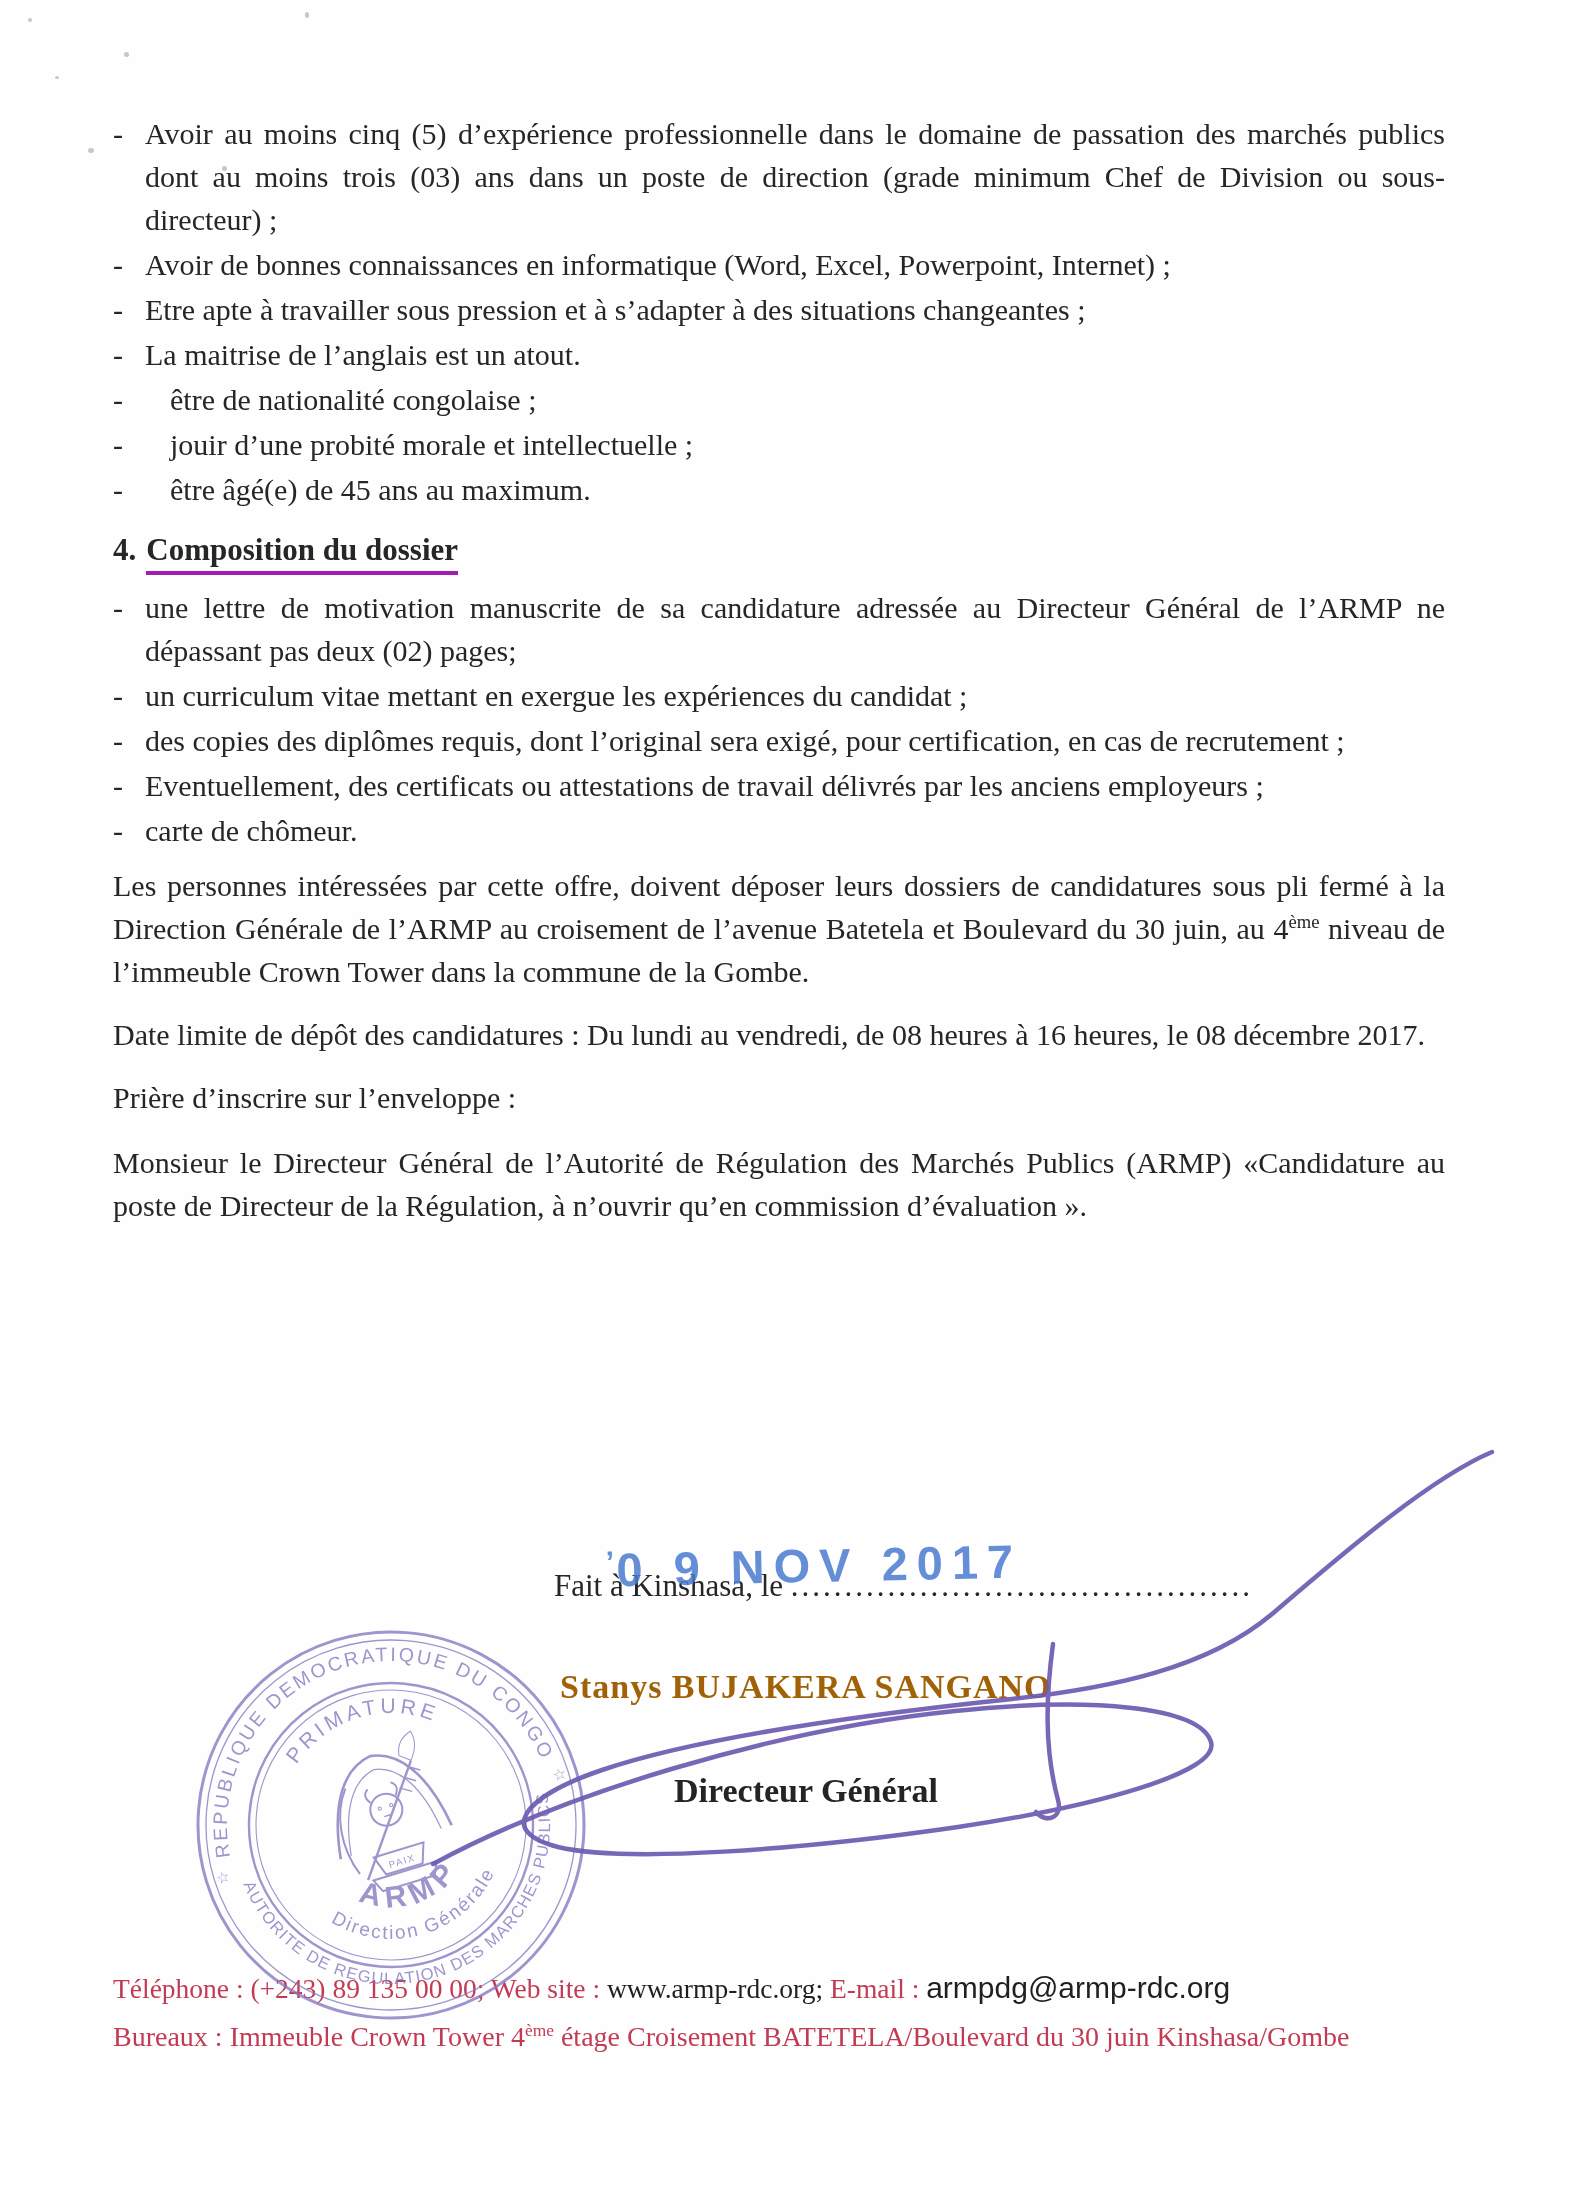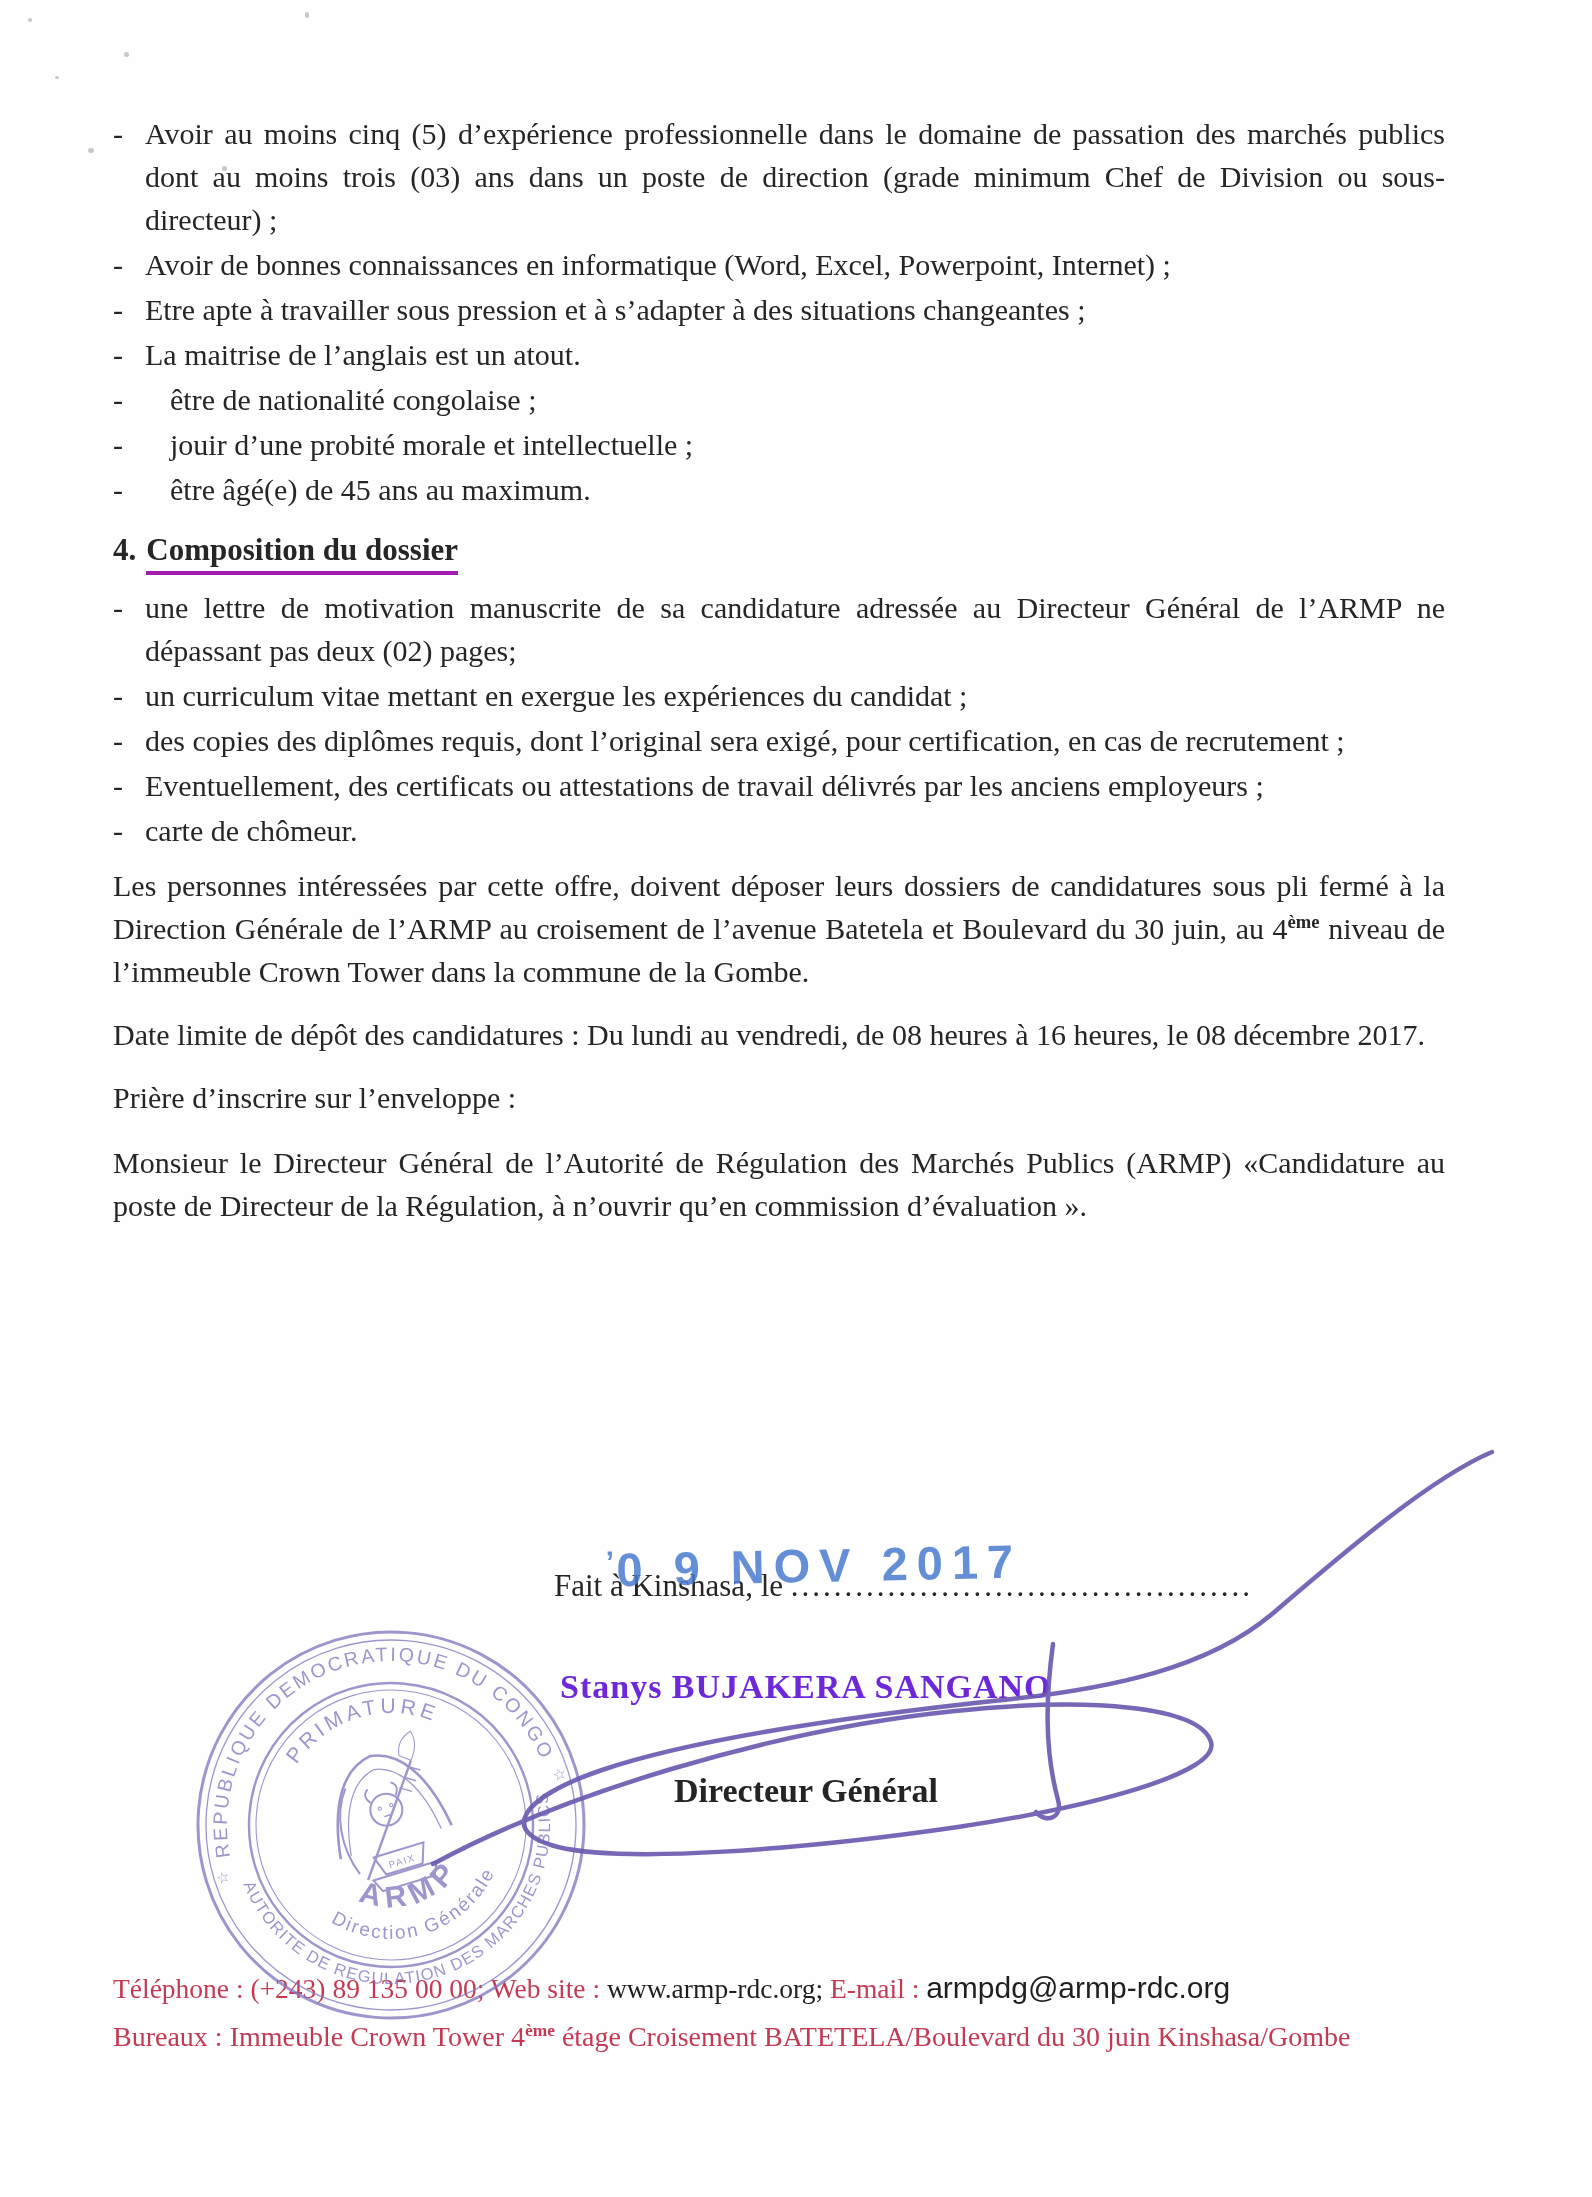--- a/index.html
+++ b/index.html
@@ -15,35 +15,35 @@
   .dash{flex:none; width:32px; font-size:30px; line-height:43px;}
   .li-b .dash{width:57px;}
   .li-text{flex:1;}
   .intro{margin:24px 0 2px 0;}
   .sec-head{margin:16px 0 14px 0; font-size:31px; line-height:45px; font-weight:bold;}
   .sec-head .sec-title{border-bottom:4px solid #a21caf; padding-bottom:4px;}
   .sec-head .sec-num{margin-right:10px;}
   .para{margin:20px 0 0 0;}
   .para-first{margin-top:12px;}
   .bold-para{font-weight:normal; margin-top:22px;}
-  sup{font-size:0.62em; vertical-align:super; line-height:0;font-weight:bold;}
+  sup{font-size:0.62em; vertical-align:super; line-height:0;}
 
   .fait-line{
     position:absolute; left:554px; top:1568px; font-size:31px; white-space:nowrap;
   }
   .fait-dots{letter-spacing:3px; display:inline-block; max-width:460px; overflow:hidden; vertical-align:bottom;}
   .date-stamp{
     position:absolute; left:606px; top:1538px; z-index:3;
     font-family:"Liberation Sans", sans-serif; font-weight:bold;
     font-size:47px; letter-spacing:9px; color:#4a7bd0; opacity:.85;
     transform:rotate(-1.2deg); white-space:nowrap;
   }
   .date-tick{font-size:30px; letter-spacing:2px; vertical-align:14px;}
 
-  .sig-name{position:absolute; left:560px; top:1668px; font-size:34px; font-weight:bold; letter-spacing:1px; color:#6d28d9; z-index:2;}
+  .sig-name{position:absolute; left:560px; top:1668px; font-size:34px; font-weight:bold; letter-spacing:1px; color:#a16207; z-index:2;}
   .sig-title{position:absolute; left:674px; top:1772px; font-size:34px; font-weight:bold; color:#242424; z-index:2;}
 
   .seal{position:absolute; left:183px; top:1620px; opacity:.78; z-index:1;}
   .s-ring{fill:none; stroke:#8478c0;}
   .s-txt{fill:#8478c0; font-family:"Liberation Sans", sans-serif;}
   .emblem path, .emblem circle{stroke:#8478c0; fill:none;}
 
   .sig-svg{position:absolute; left:0; top:0; z-index:4; pointer-events:none;}
 
   .footer{position:absolute; left:113px; width:1332px; top:1968px; text-align:left; line-height:40px; white-space:nowrap;}

